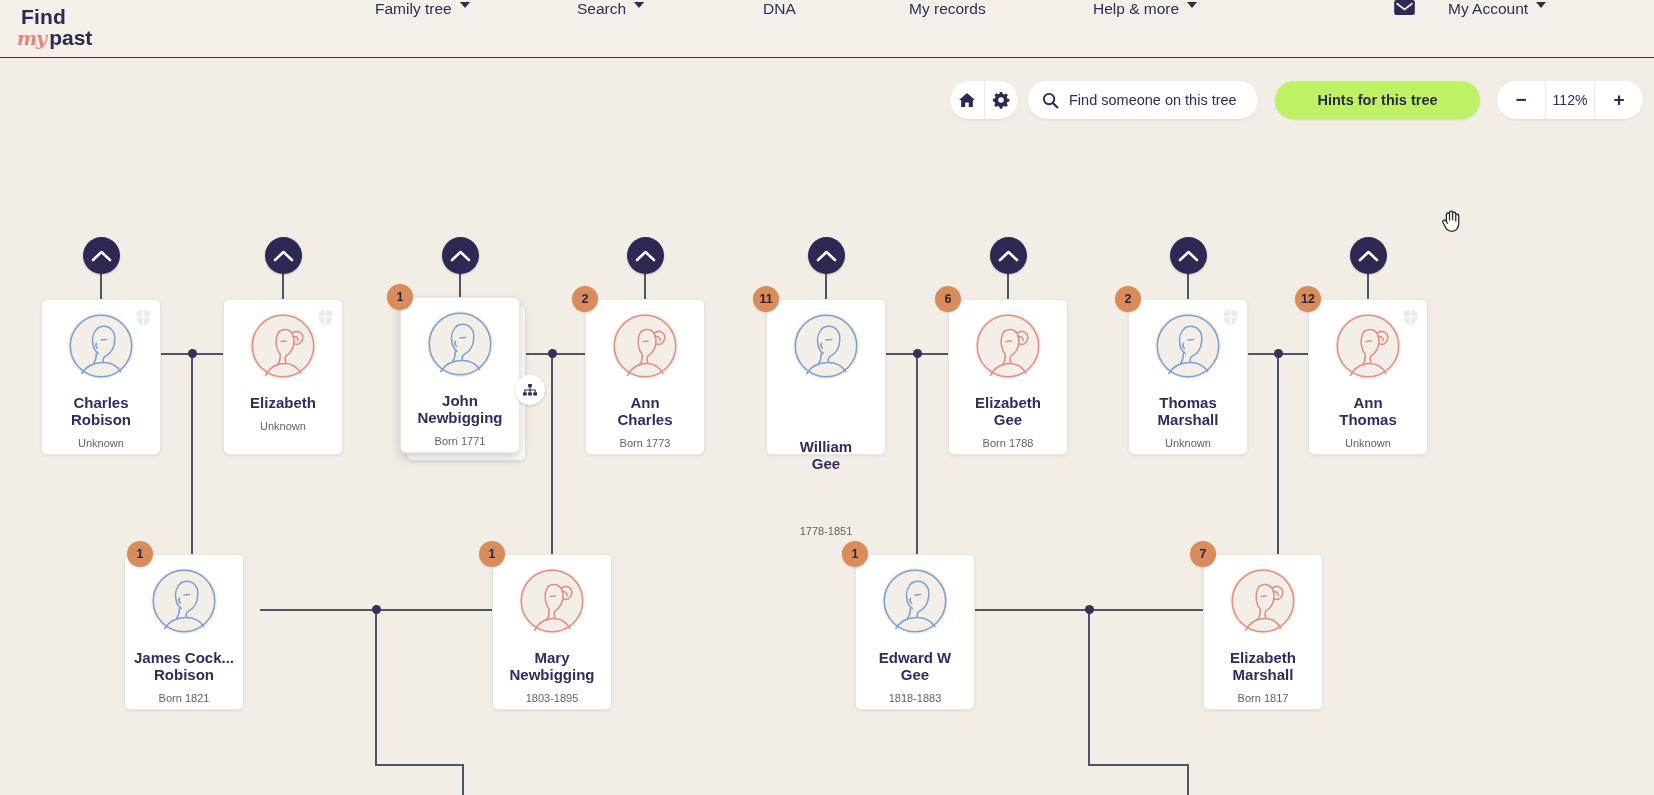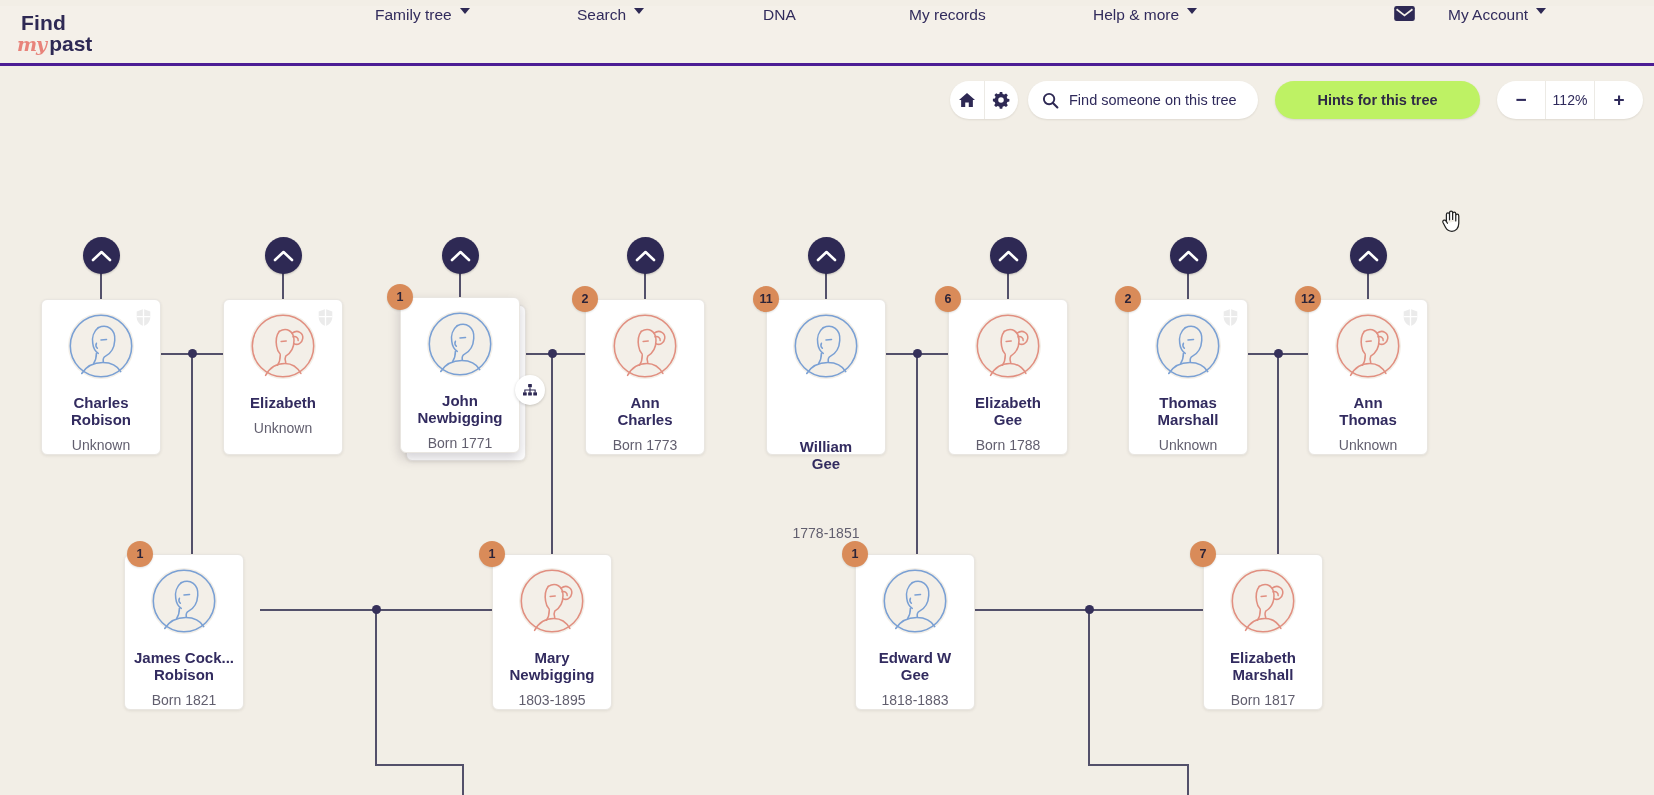--- a/index.html
+++ b/index.html
@@ -4,22 +4,22 @@
 <style>
   html,body{margin:0;padding:0;}
   body{
     width:1654px;height:795px;overflow:hidden;position:relative;
     background:#f2eee6;
     font-family:"Liberation Sans", sans-serif;
     color:#2f2a5b;
   }
   
   .topnav{
-    position:absolute;left:0;top:6px;width:1654px;height:57px;
-    background:#f4f0e9;border-bottom:3px solid #4c1d95;z-index:50;
+    position:absolute;left:0;top:0;width:1654px;height:57px;
+    background:#f4f0e9;border-bottom:1px solid #4c1d95;z-index:50;
   }
   .logo{position:absolute;left:17px;top:6px;line-height:1;cursor:pointer;}
   .logo .l1{display:block;font-size:21px;font-weight:800;color:#2e2954;letter-spacing:.2px;padding-left:4px;}
   .logo .my{font-family:"DejaVu Serif", serif;font-style:italic;font-size:19px;color:#e8837a;font-weight:700;letter-spacing:-1px;}
   .logo .past{font-size:21px;font-weight:800;color:#2e2954;margin-left:3px;}
   .navitem{
     position:absolute;top:0;height:57px;display:flex;gap:8px;
     font-size:15.5px;color:#312b5c;cursor:pointer;white-space:nowrap;
   }
   .caret{width:0;height:0;border-left:5px solid transparent;border-right:5px solid transparent;border-top:6px solid #2e2954;margin-top:2px;}
@@ -63,21 +63,21 @@
     box-shadow:0 1px 3px rgba(70,60,50,.10);z-index:4;cursor:pointer;
     display:flex;flex-direction:column;align-items:center;
   }
   .card.sel{box-shadow:0 5px 12px rgba(50,40,60,.22);z-index:6;}
   .card.ghost{z-index:5;cursor:default;}
   .avatar{
     width:66px;height:66px;border-radius:50%;margin-top:13px;flex:none;
     background:#f3efe8;display:flex;align-items:center;justify-content:center;
   }
   .pname{margin-top:15px;text-align:center;font-size:15px;font-weight:700;color:#322b5f;line-height:17px;}
-  .pdates{margin-top:9px;font-size:14px;color:#615e6e;}
+  .pdates{margin-top:9px;font-size:11px;color:#615e6e;}
   .badge{
     position:absolute;width:26px;height:26px;border-radius:50%;background:#d98b59;
     color:#2d2438;font-size:12.5px;font-weight:700;display:flex;align-items:center;
     justify-content:center;z-index:8;cursor:pointer;box-shadow:0 1px 2px rgba(0,0,0,.12);
   }
   .shield{position:absolute;top:8px;right:8px;z-index:7;}
   .nodebtn{
     position:absolute;width:30px;height:30px;border-radius:50%;background:#fff;
     display:flex;align-items:center;justify-content:center;z-index:9;cursor:pointer;
     box-shadow:0 1px 3px rgba(0,0,0,.18);

